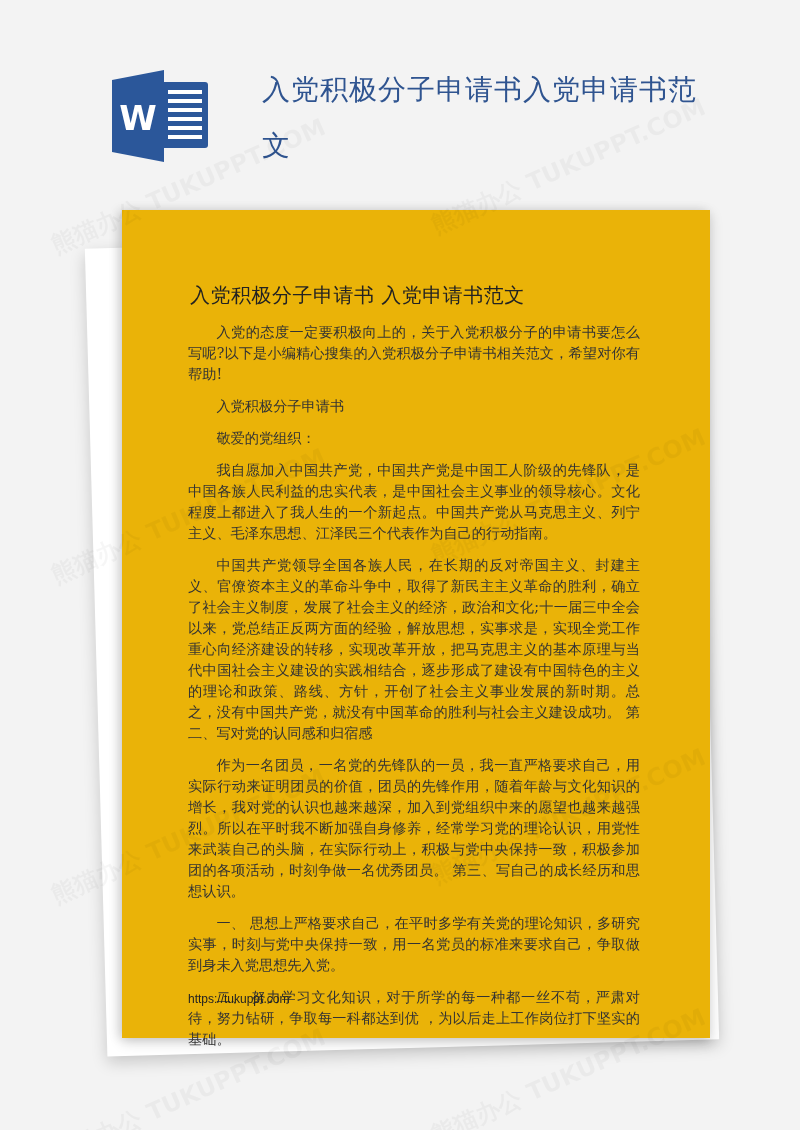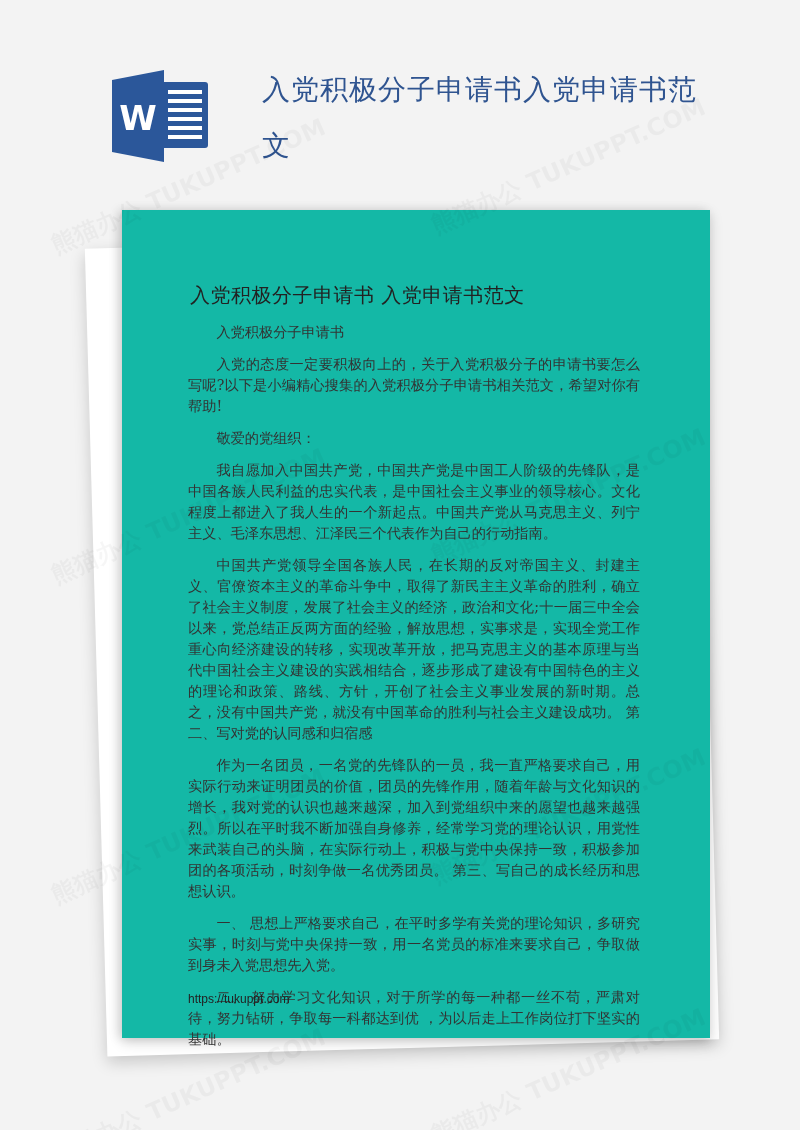--- a/index.html
+++ b/index.html
@@ -15,21 +15,21 @@
       font-size: 28px; line-height: 56px; color: #2f5490; letter-spacing: 1px;
     }
     .paper-back {
       position: absolute; left: 96px; top: 240px; width: 612px; height: 808px;
       background: #ffffff;
       transform: rotate(-1.6deg); transform-origin: 50% 50%;
       box-shadow: 0 6px 16px rgba(0,0,0,0.18);
     }
     .paper-front {
       position: absolute; left: 122px; top: 210px; width: 588px; height: 828px;
-      background: #14b8a6;
+      background: #eab308;
       box-shadow: 0 4px 12px rgba(0,0,0,0.18), -4px 0 10px rgba(0,0,0,0.10);
     }
     .doc-title {
       position: absolute; left: 68px; top: 72px;
       font-size: 20px; color: #222; letter-spacing: 0.5px;
     }
     .doc-body {
       position: absolute; left: 66px; top: 112px; width: 452px;
       font-size: 14.2px; line-height: 21px; color: #333;
     }
@@ -63,22 +63,22 @@
   </svg>
 </div>
 
 <div class="hero-title">入党积极分子申请书入党申请书范文</div>
 
 <div class="paper-back"></div>
 
 <div class="paper-front">
   <div class="doc-title">入党积极分子申请书 入党申请书范文</div>
   <div class="doc-body">
+    <p>入党的态度一定要积极向上的，关于入党积极分子的申请书要怎么写呢?以下是小编精心搜集的入党积极分子申请书相关范文，希望对你有帮助!</p>
     <p>入党积极分子申请书</p>
-    <p>入党的态度一定要积极向上的，关于入党积极分子的申请书要怎么写呢?以下是小编精心搜集的入党积极分子申请书相关范文，希望对你有帮助!</p>
     <p>敬爱的党组织：</p>
     <p>我自愿加入中国共产党，中国共产党是中国工人阶级的先锋队，是中国各族人民利益的忠实代表，是中国社会主义事业的领导核心。文化程度上都进入了我人生的一个新起点。中国共产党从马克思主义、列宁主义、毛泽东思想、江泽民三个代表作为自己的行动指南。</p>
     <p>中国共产党领导全国各族人民，在长期的反对帝国主义、封建主义、官僚资本主义的革命斗争中，取得了新民主主义革命的胜利，确立了社会主义制度，发展了社会主义的经济，政治和文化;十一届三中全会以来，党总结正反两方面的经验，解放思想，实事求是，实现全党工作重心向经济建设的转移，实现改革开放，把马克思主义的基本原理与当代中国社会主义建设的实践相结合，逐步形成了建设有中国特色的主义的理论和政策、路线、方针，开创了社会主义事业发展的新时期。总之，没有中国共产党，就没有中国革命的胜利与社会主义建设成功。 第二、写对党的认同感和归宿感</p>
     <p>作为一名团员，一名党的先锋队的一员，我一直严格要求自己，用实际行动来证明团员的价值，团员的先锋作用，随着年龄与文化知识的增长，我对党的认识也越来越深，加入到党组织中来的愿望也越来越强烈。所以在平时我不断加强自身修养，经常学习党的理论认识，用党性来武装自己的头脑，在实际行动上，积极与党中央保持一致，积极参加团的各项活动，时刻争做一名优秀团员。 第三、写自己的成长经历和思想认识。</p>
     <p>一、 思想上严格要求自己，在平时多学有关党的理论知识，多研究实事，时刻与党中央保持一致，用一名党员的标准来要求自己，争取做到身未入党思想先入党。</p>
     <p>二、 努力学习文化知识，对于所学的每一种都一丝不苟，严肃对待，努力钻研，争取每一科都达到优 ，为以后走上工作岗位打下坚实的基础。</p>
 
   </div>
   <div class="footer-url">https://tukuppt.com</div>
 </div>

